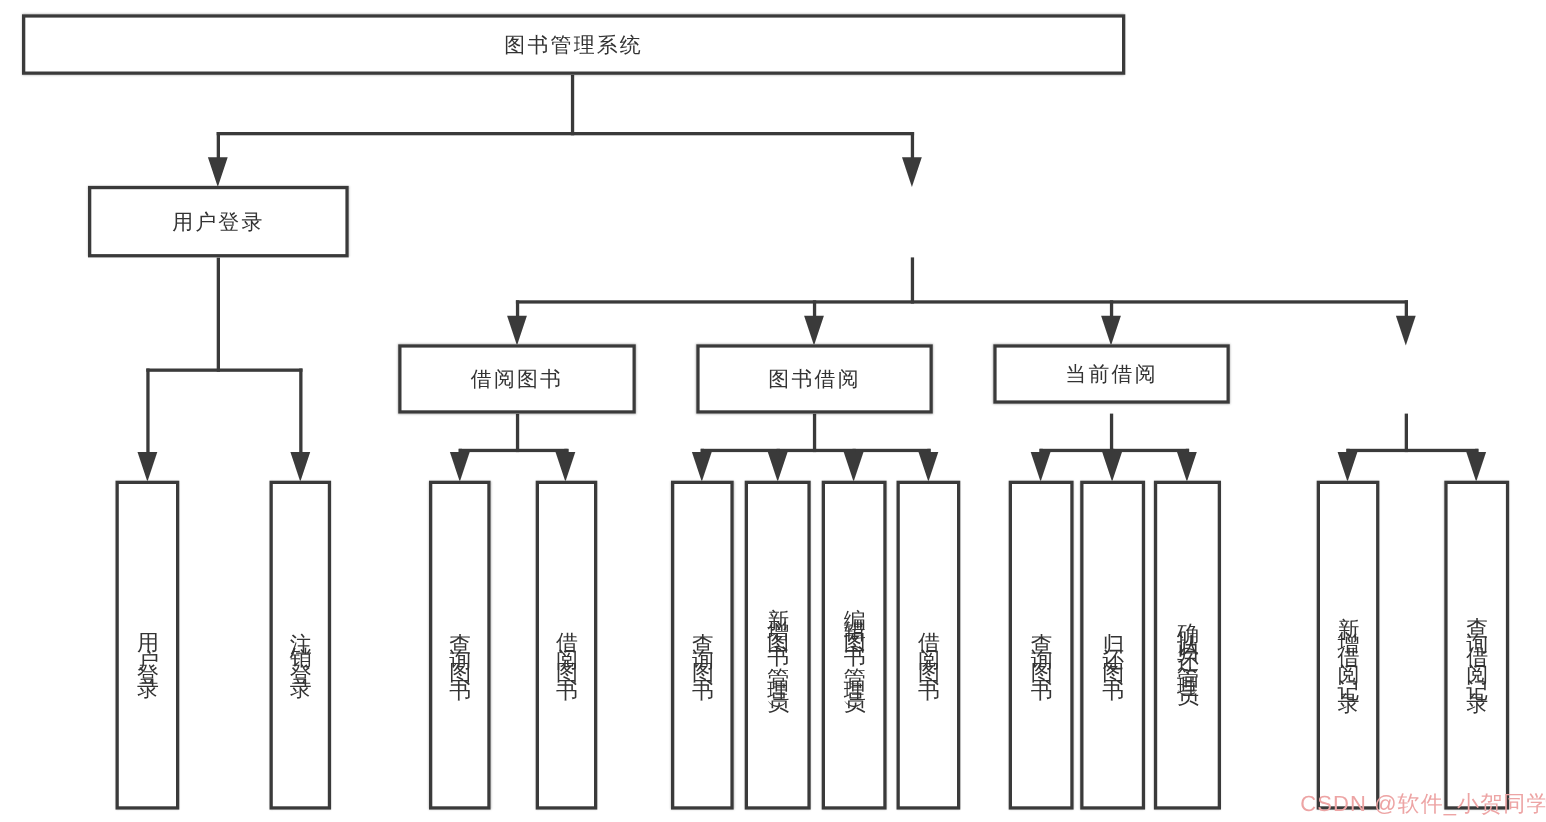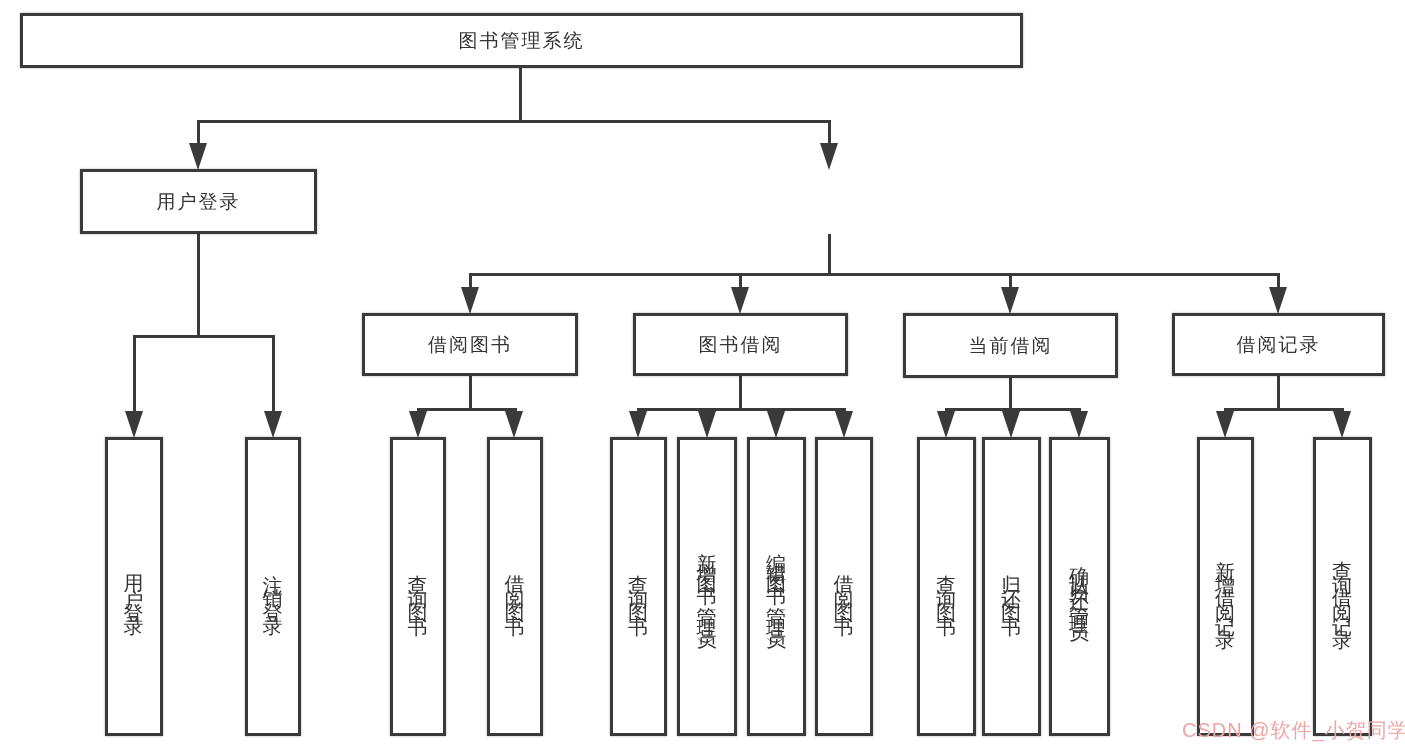--- a/index.html
+++ b/index.html
@@ -99,25 +99,22 @@
   <div class="arrow" style="left:1001px;top:287px"></div>
   <div class="vline" style="left:1277px;top:273px;height:18px"></div>
   <div class="arrow" style="left:1269px;top:287px"></div>
 
   <div class="box h" style="left:362px;top:313px;width:216px;height:63px">
     <span class="lbl">借阅图书</span>
   </div>
   <div class="box h" style="left:633px;top:313px;width:215px;height:63px">
     <span class="lbl">图书借阅</span>
   </div>
-  <div class="box h" style="left:903px;top:313px;width:215px;height:65px">
+  <div class="box h" style="left:903px;top:313px;width:215px;height:54px">
     <span class="lbl">当前借阅</span>
-  </div>
-  <div class="box h" style="left:1172px;top:313px;width:213px;height:63px">
-    <span class="lbl">借阅记录</span>
   </div>
 
   <div class="vline" style="left:469px;top:376px;height:35px"></div>
   <div class="hline" style="left:417px;top:408px;width:100px"></div>
   <div class="vline" style="left:417px;top:408px;height:8px"></div>
   <div class="arrow" style="left:409px;top:411px"></div>
   <div class="vline" style="left:513px;top:408px;height:8px"></div>
   <div class="arrow" style="left:505px;top:411px"></div>
 
   <div class="vline" style="left:739px;top:376px;height:35px"></div>

